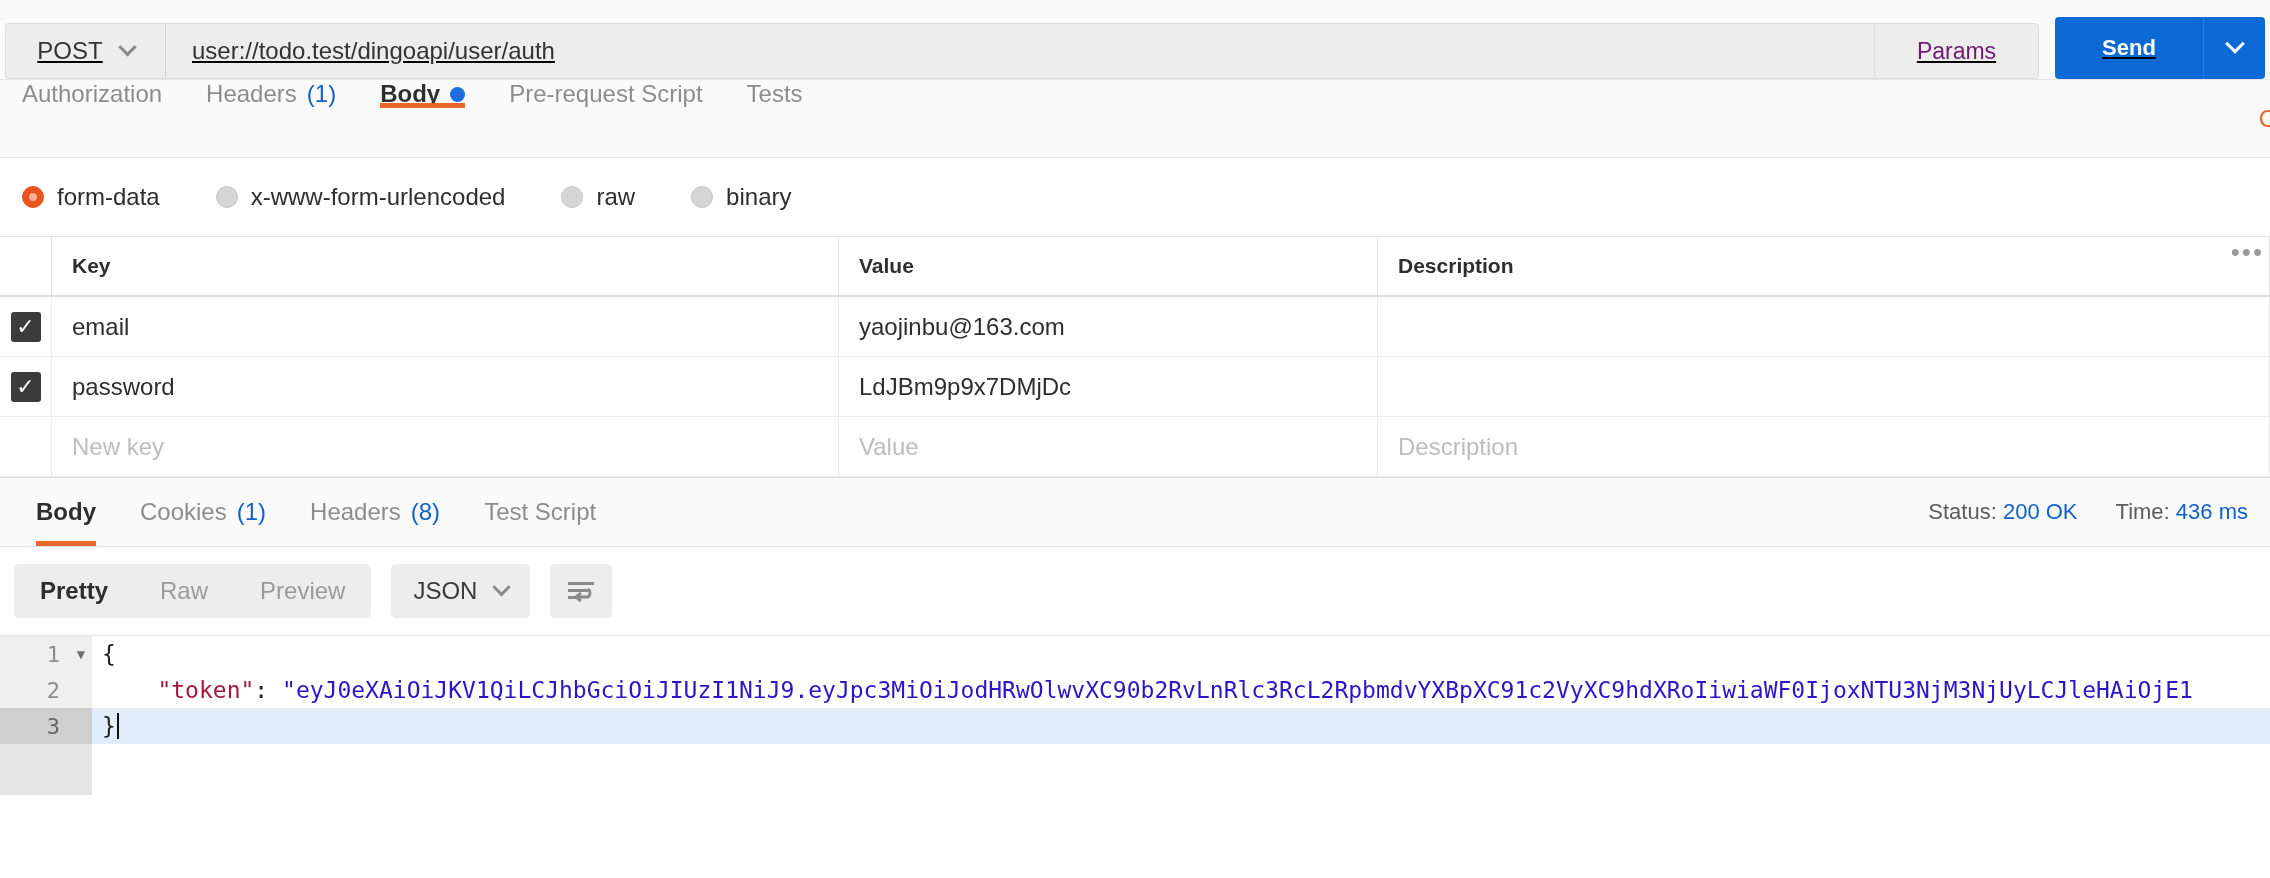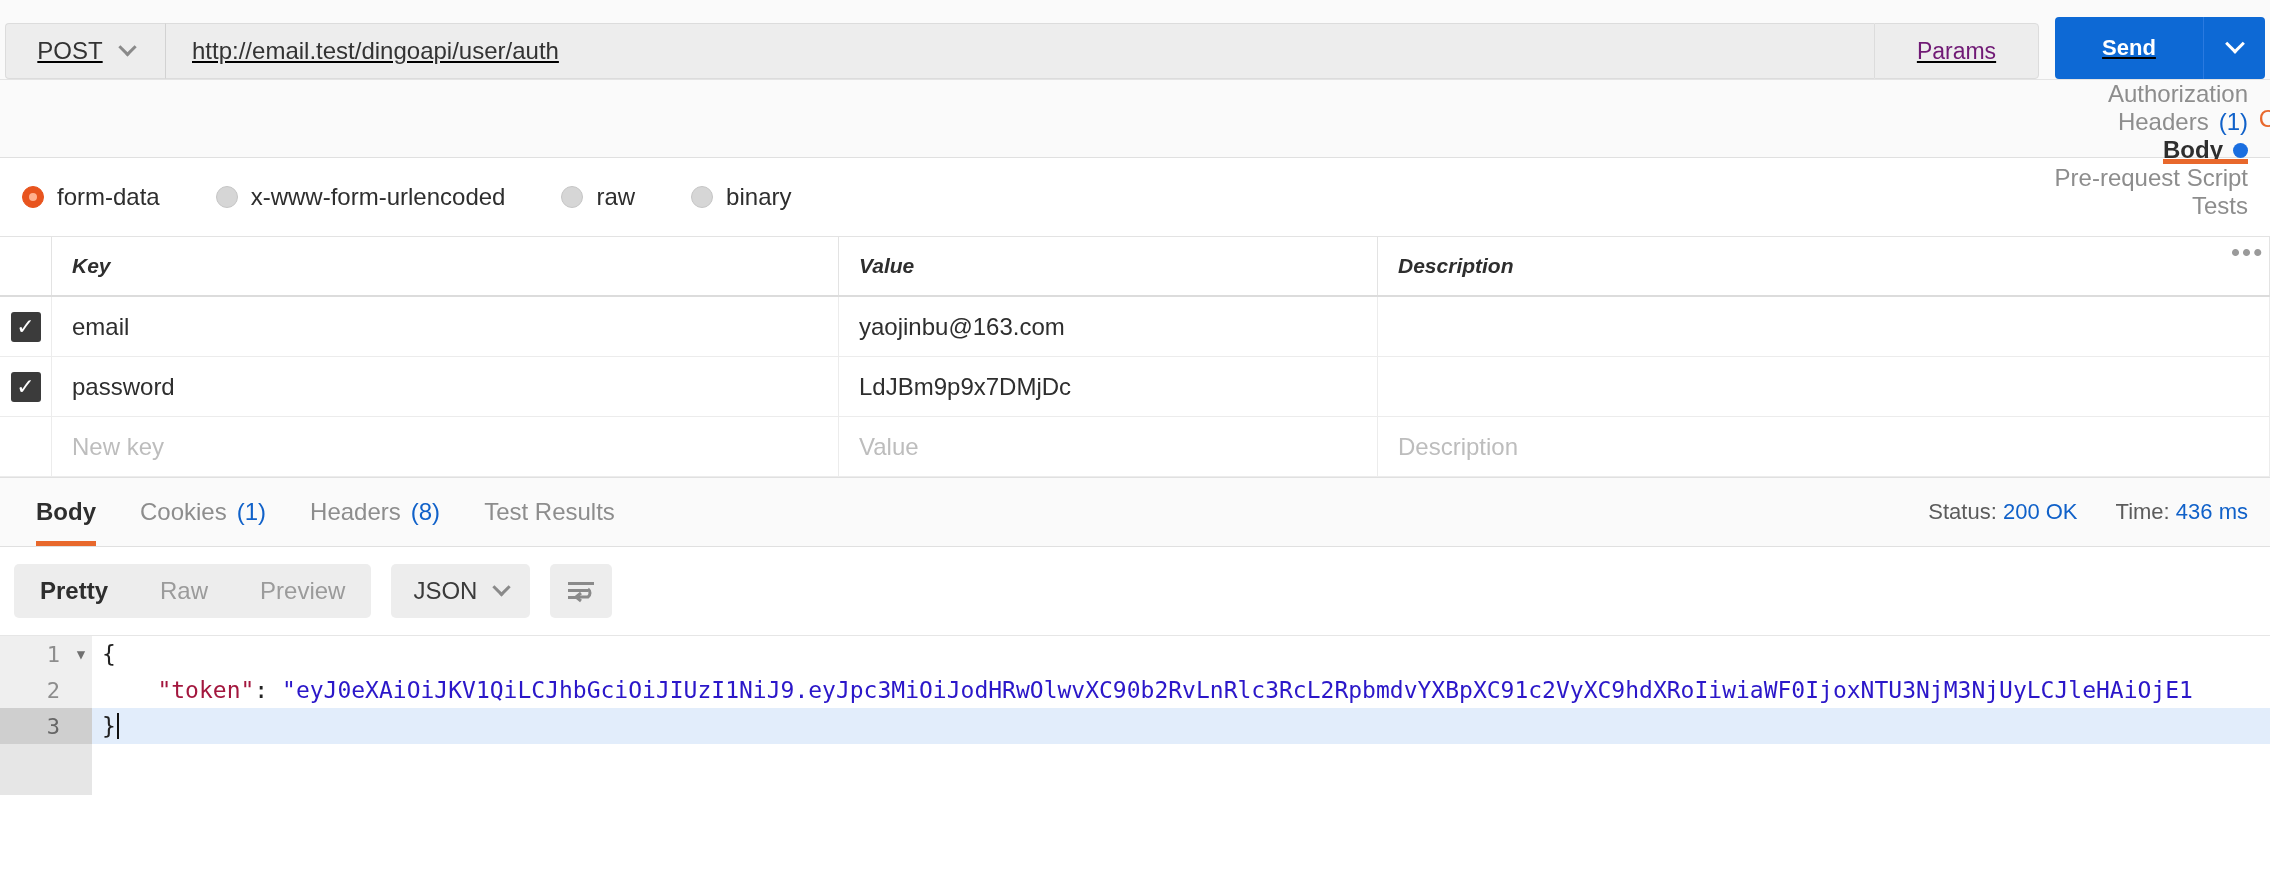--- a/index.html
+++ b/index.html
@@ -73,24 +73,23 @@
     border-radius: 0 4px 4px 0;
     display: flex; align-items: center; justify-content: center;
   }
   .send-caret .chev { border-color: #ffffff; width: 14px; height: 14px; }
 
   
   .req-tabs {
     height: 78px;
     background: #fafafa;
     border-bottom: 1px solid #e0e0e0;
-    display: flex; align-items: flex-end;
+    display: flex; align-items: flex-start;
     padding-left: 0;
     position: relative;
-    flex-direction: column;
   }
   .rtab {
     display: flex; align-items: center; gap: 10px;
     padding: 0 22px;
     font-size: 24px; color: #8d8d8d;
     position: relative;
   }
   .rtab.active { color: #2e2e2e; font-weight: bold; }
   .rtab.active::after {
     content: ""; position: absolute;
@@ -162,21 +161,21 @@
   }
   .kv-row.header .cell { font-weight: bold; font-size: 21px; border-right-color: #e3e3e3; }
   .c-key { flex: 0 0 787px; }
   .c-val { flex: 0 0 539px; }
   .c-desc { flex: 1; }
   .cell.ph { color: #bdbdbd; }
   .bulk-dots {
     position: absolute; right: 6px;
     font-size: 26px; color: #9a9a9a; letter-spacing: 2px;
   }
-  .kv-head-wrap { position: relative; font-style: italic; }
+  .kv-head-wrap { position: relative; }
 
   
   .resp-tabs {
     height: 70px;
     background: #fafafa;
     border-top: 1px solid #e0e0e0;
     border-bottom: 1px solid #e0e0e0;
     display: flex; align-items: stretch;
     padding-left: 14px;
     position: relative;
@@ -263,21 +262,21 @@
 </style>
 </head>
 <body>
 
 <div class="urlbar">
   <div class="method-select">
     <span>POST</span>
     <span class="chev"></span>
   </div>
   <div class="url-input">
-    <span>http://email.test/dingoapi/user/auth</span>
+    <span>user://todo.test/dingoapi/user/auth</span>
   </div>
   <div class="params-btn">
     <span>Params</span>
   </div>
   <div class="send-group">
     <div class="send-btn">
       <span>Send</span>
     </div>
     <div class="send-caret">
       <span class="chev"></span>
@@ -368,21 +367,21 @@
   </div>
   <div class="rtab">
     <span>Cookies</span>
     <span class="count">(1)</span>
   </div>
   <div class="rtab">
     <span>Headers</span>
     <span class="count">(8)</span>
   </div>
   <div class="rtab">
-    <span>Test Results</span>
+    <span>Test Script</span>
   </div>
 
   <div class="resp-meta">
     <div>
       <span>Status:</span>
       <span class="v">200 OK</span>
     </div>
     <div>
       <span>Time:</span>
       <span class="v">436 ms</span>

